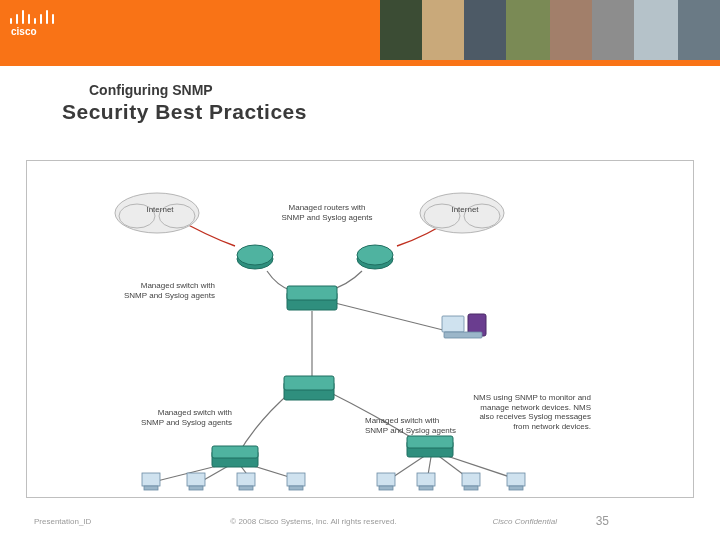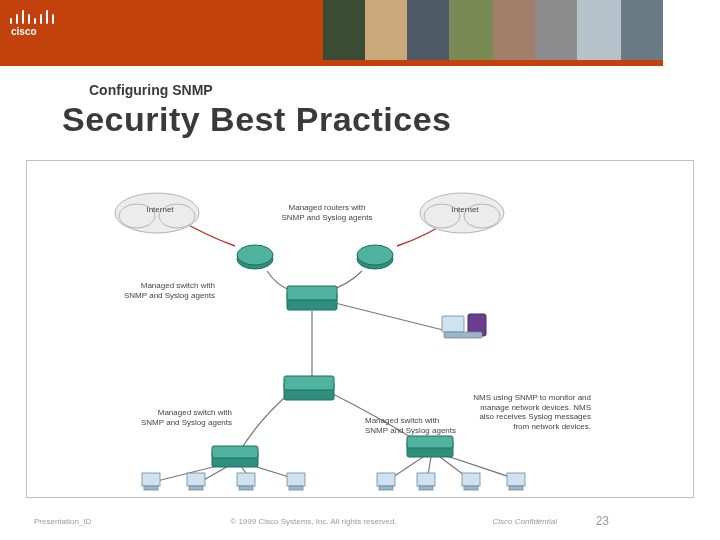--- a/index.html
+++ b/index.html
@@ -1,24 +1,24 @@
 <!DOCTYPE html>
 <html><head>
 <meta charset="utf-8">
 <style>
   * { margin:0; padding:0; box-sizing:border-box; }
   html, body { width:720px; height:540px; font-family:Arial,Helvetica,sans-serif; background:#fff; }
   .slide { width:720px; height:540px; position:relative; background:#fff; }
-  .topbar { position:absolute; top:0; left:0; width:663px; height:66px; background:#c2410c; }
+  .topbar { position:absolute; top:0; left:0; width:720px; height:66px; background:#f97316; }
   .logo { position:absolute; top:4px; left:8px; }
   .logo svg { display:block; }
   .photobar { position:absolute; top:0; right:0; height:60px; width:340px; background:#333; filter:none; }
   .photobar .cell { position:absolute; top:0; height:60px; }
   .subtitle { position:absolute; left:62px; top:82px; font-size:14px; font-weight:bold; color:#3a3a3a;margin-left:27px; }
-  .title { position:absolute; left:62px; top:100px; font-size:34px; font-weight:bold; color:#3a3a3a; letter-spacing:0.5px; }
+  .title { position:absolute; left:62px; top:100px; font-size:21px; font-weight:bold; color:#3a3a3a; letter-spacing:0.5px; }
   .diagram-frame { position:absolute; left:26px; top:160px; width:668px; height:338px; border:1px solid #bfbfbf; }
   .footer { position:absolute; bottom:0; left:0; width:627px; height:40px; }
   .foot-id { position:absolute; left:34px; bottom:14px; font-size:8px; color:#9a9a9a; }
   .foot-copy { position:absolute; left:0; right:0; bottom:14px; text-align:center; font-size:8px; color:#9a9a9a; }
   .foot-conf { position:absolute; right:70px; bottom:14px; font-size:8px; color:#9a9a9a;font-style:italic; }
   .foot-num { position:absolute; right:18px; bottom:12px; font-size:12px; color:#9a9a9a; }
 
   
   .diagram-frame .lbl { position:absolute; font-size:8px; color:#444; text-align:center; line-height:1.2; }
   .cloud { position:absolute; }
@@ -182,18 +182,18 @@
     <div class="lbl" style="left:413px; top:44px; width:50px;">Internet</div>
     <div class="lbl" style="left:250px; top:42px; width:100px;">Managed routers with<br>SNMP and Syslog agents</div>
     <div class="lbl" style="left:88px; top:120px; width:100px; text-align:right;">Managed switch with<br>SNMP and Syslog agents</div>
     <div class="lbl" style="left:414px; top:188px; width:150px; text-align:right;margin-top:44px;">NMS using SNMP to monitor and<br>manage network devices. NMS<br>also receives Syslog messages<br>from network devices.</div>
     <div class="lbl" style="left:105px; top:247px; width:100px; text-align:right;">Managed switch with<br>SNMP and Syslog agents</div>
     <div class="lbl" style="left:338px; top:255px; width:100px; text-align:left;">Managed switch with<br>SNMP and Syslog agents</div>
   </div>
 
   <div class="footer">
     <div class="foot-id">Presentation_ID</div>
-    <div class="foot-copy">© 1999 Cisco Systems, Inc. All rights reserved.</div>
+    <div class="foot-copy">© 2008 Cisco Systems, Inc. All rights reserved.</div>
     <div class="foot-conf">Cisco Confidential</div>
-    <div class="foot-num">23</div>
+    <div class="foot-num">35</div>
   </div>
 
 </div>
 
 </body></html>

